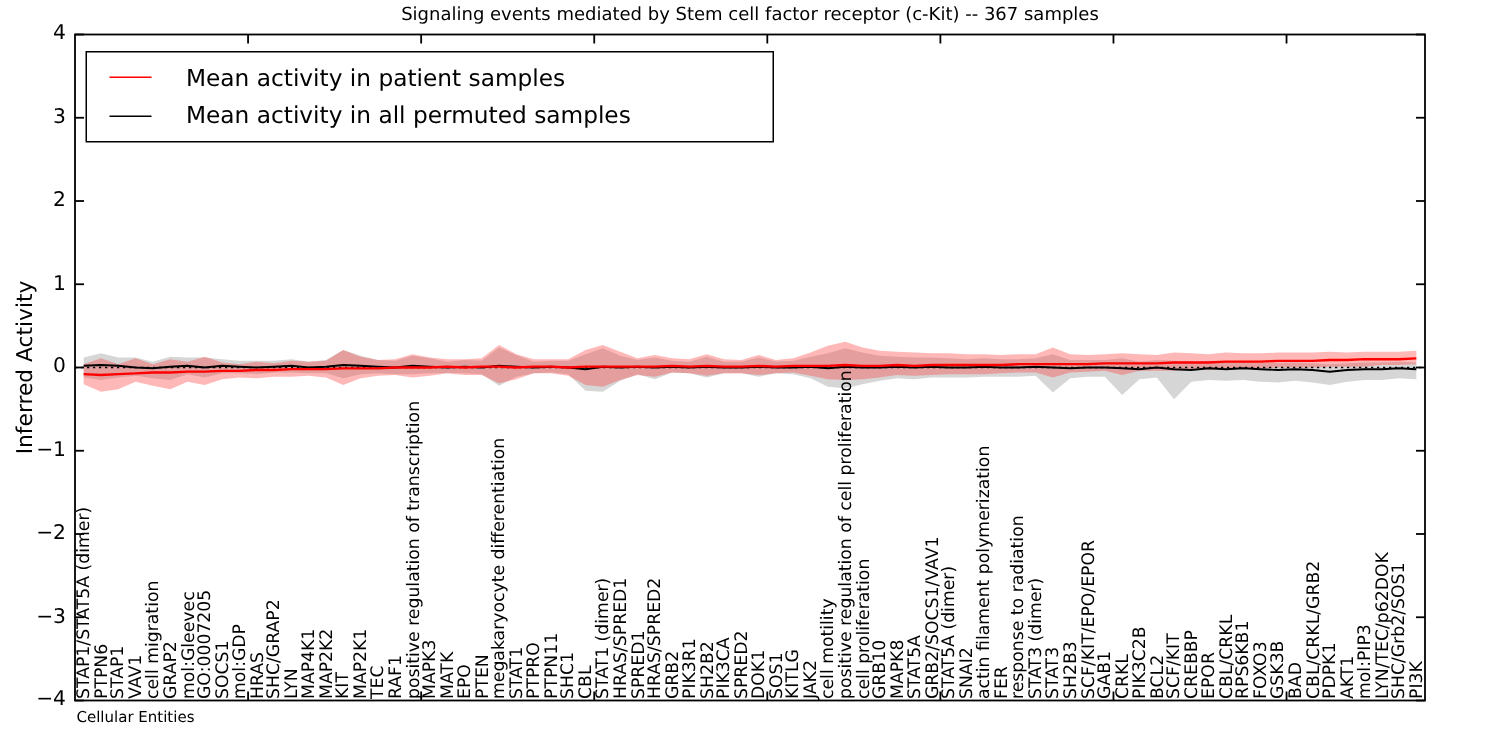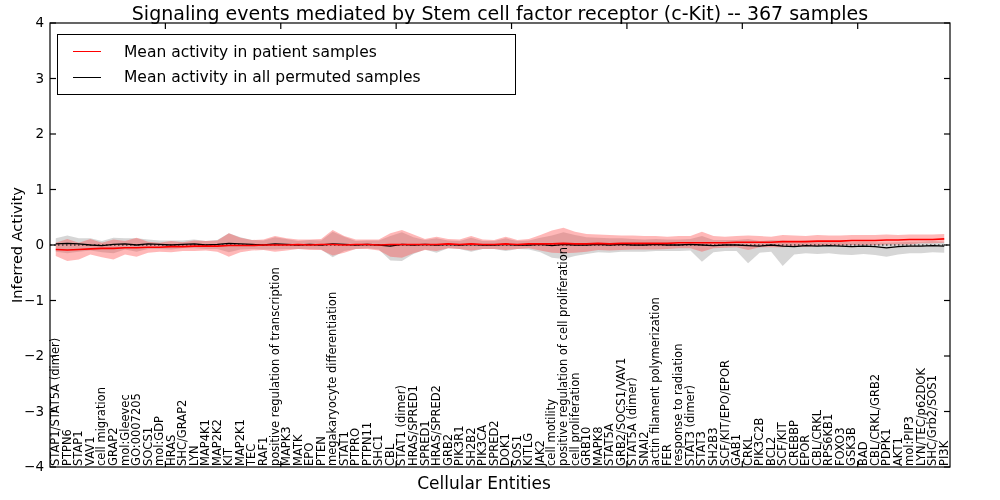--- a/index.html
+++ b/index.html
@@ -1,20 +1,20 @@
 <!DOCTYPE html>
 <html><head>
 <meta charset="utf-8">
 <style>
   html,body{margin:0;padding:0;background:#fff;}
   #figure{position:relative;width:1000px;height:500px;background:#fff;
           font-family:"DejaVu Sans","Liberation Sans",sans-serif;color:#000;overflow:hidden;}
   #plot-svg{position:absolute;left:0;top:0;width:1000px;height:500px;}
-  .title{position:absolute;left:50px;top:2px;width:900px;text-align:center;font-size:19px;}
-  .xlabel{position:absolute;left:34px;top:473px;width:900px;text-align:center;font-size:17px;}
+  .title{position:absolute;left:50px;top:2px;width:900px;text-align:center;font-size:12px;}
+  .xlabel{position:absolute;left:51px;top:473px;width:900px;font-size:10px;}
   .ylabel{position:absolute;left:-63px;top:237px;width:160px;text-align:center;
           font-size:14.5px;transform:rotate(-90deg);}
   .ytick{position:absolute;left:0;width:44px;text-align:right;font-size:13.5px;}
   .xlab{position:absolute;bottom:34px;transform-origin:0 100%;transform:rotate(-90deg);
         font-size:11.5px;line-height:11px;white-space:nowrap;}
   .legend{position:absolute;left:57px;top:34px;width:459px;height:61px;border:1.6px solid #000;
           background:#fff;box-sizing:border-box;display:flex;flex-direction:column;
           justify-content:space-evenly;padding-left:15px;}
   .legend-row{display:flex;align-items:center;}
   .legend-line{display:inline-block;width:28px;height:0;border-top:1.8px solid #000;margin-right:23px;}

